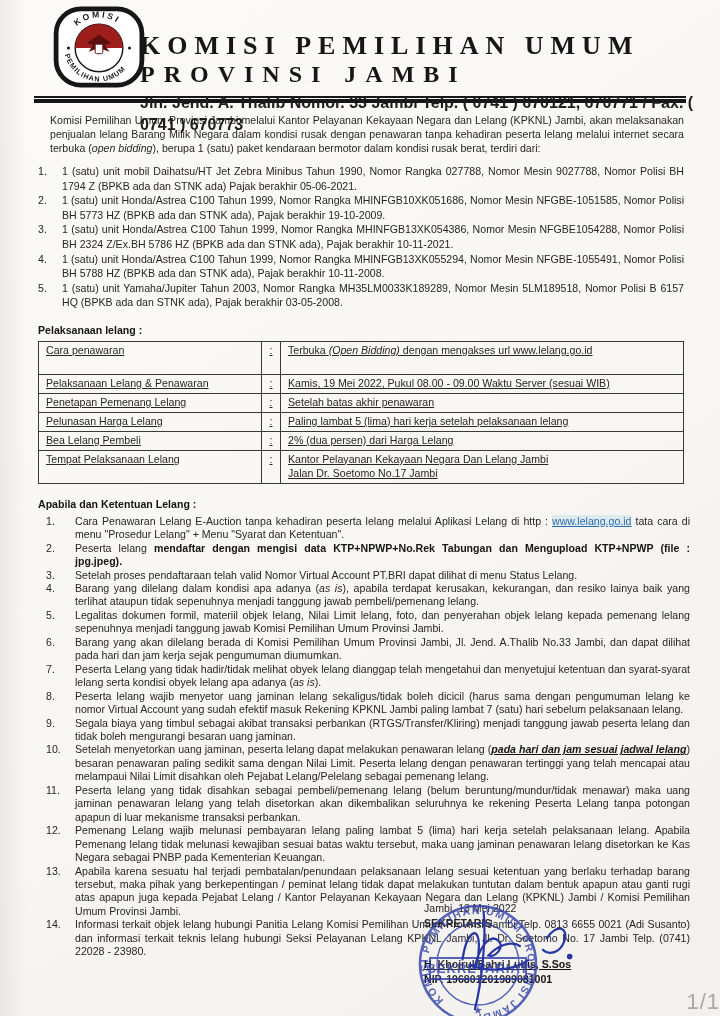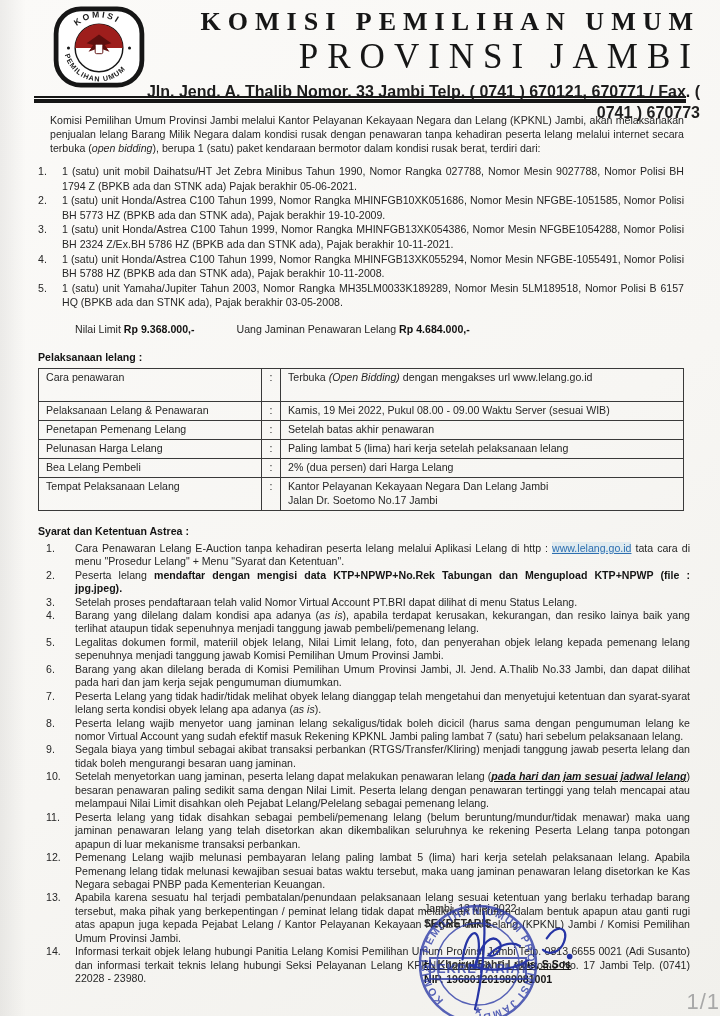--- a/index.html
+++ b/index.html
@@ -7,41 +7,41 @@
     position:relative;width:720px;height:1016px;overflow:hidden;
     background:linear-gradient(145deg,#fbfaf8 0%,#f7f6f3 55%,#f1f0ec 100%);
     font-family:"Liberation Sans",sans-serif;color:#262626;
     font-size:10.6px;line-height:1.32;
   }
   .page::before{content:"";position:absolute;left:0;top:0;bottom:0;width:26px;
     background:linear-gradient(90deg,rgba(0,0,0,.06),rgba(0,0,0,0));pointer-events:none;}
   
   .letterhead{position:relative;padding-top:7px;height:86px;}
   .logo{position:absolute;left:48px;top:6px;width:102px;height:82px;}
-  .org{margin-left:140px;width:560px;text-align:right;font-family:"Liberation Serif",serif;}
+  .org{margin-left:140px;width:560px;text-align:left;font-family:"Liberation Serif",serif;margin-top:24px;}
   .org1{font-size:26px;font-weight:bold;letter-spacing:7px;color:#161616;line-height:1.15;}
-  .org2{font-size:35px;font-weight:normal;letter-spacing:9px;color:#161616;line-height:1.15;}
+  .org2{font-size:24px;font-weight:bold;letter-spacing:9px;color:#161616;line-height:1.15;}
   .addr{font-family:"Liberation Sans",sans-serif;font-size:16px;font-weight:bold;color:#1d1d1d;margin-top:4px;}
   .rule{margin:3px 34px 0 34px;height:1px;border-top:2px solid #161616;border-bottom:4px solid #161616;}
   
   .doc-title{text-align:center;margin-top:9px;}
   .doc-title .t1{font-size:13.5px;font-weight:bold;color:#141414;letter-spacing:.3px;}
   .doc-title .t2{font-size:10.5px;margin-top:1px;color:#2a2a2a;}
   
   .intro{margin:11px 36px 0 50px;text-align:justify;}
   ol.vehicles{list-style:none;counter-reset:veh;margin:8px 36px 0 38px;padding:0;}
   ol.vehicles li{counter-increment:veh;position:relative;padding-left:24px;text-align:justify;line-height:1.38;}
   ol.vehicles li::before{content:counter(veh) ".";position:absolute;left:0;}
   .limit{margin:13px 0 0 75px;}
   .limit b{color:#111;}
   .limit .gap{display:inline-block;width:42px;}
   .sec-head{margin:14px 0 3px 38px;font-weight:bold;color:#141414;}
   
   table.sched{border-collapse:collapse;margin:3px 36px 0 38px;width:646px;table-layout:fixed;}
-  table.sched td{border:1px solid #3a3a3a;padding:2px 7px;vertical-align:top;}
+  table.sched td{border:1px solid #3a3a3a;padding:2px 7px;vertical-align:top;text-decoration:underline;}
   table.sched td.lab{width:208px;}
   table.sched td.sep{width:14px;text-align:center;padding:2px 2px;}
   table.sched tr.tall td{padding-bottom:16px;}
   
   ol.terms{list-style:none;counter-reset:trm;margin:3px 30px 0 46px;padding:0;}
   ol.terms li{counter-increment:trm;position:relative;padding-left:29px;text-align:justify;line-height:1.27;}
   ol.terms li::before{content:counter(trm) ".";position:absolute;left:0;}
   .b{font-weight:bold;color:#151515;}
   .i{font-style:italic;}
   .u{text-decoration:underline;}
@@ -96,21 +96,20 @@
   <p class="intro" id="intro"><span>Komisi Pemilihan Umum Provinsi Jambi melalui Kantor Pelayanan Kekayaan Negara dan Lelang (KPKNL) Jambi, akan melaksanakan penjualan lelang Barang Milik Negara dalam kondisi rusak dengan penawaran tanpa kehadiran peserta lelang melalui internet secara terbuka (</span><span class="i">open bidding</span><span>), berupa 1 (satu) paket kendaraan bermotor dalam kondisi rusak berat, terdiri dari:</span></p>
 
   <ol class="vehicles" id="vehicles">
       <li>1 (satu) unit mobil Daihatsu/HT Jet Zebra Minibus Tahun 1990, Nomor Rangka 027788, Nomor Mesin 9027788,  Nomor Polisi BH 1794 Z (BPKB ada dan STNK ada) Pajak berakhir 05-06-2021.</li>
       <li>1 (satu) unit Honda/Astrea C100 Tahun 1999, Nomor Rangka MHINFGB10XK051686, Nomor Mesin NFGBE-1051585,  Nomor Polisi BH 5773 HZ (BPKB ada dan STNK ada), Pajak berakhir 19-10-2009.</li>
       <li>1 (satu) unit Honda/Astrea C100 Tahun 1999, Nomor Rangka MHINFGB13XK054386, Nomor Mesin NFGBE1054288,  Nomor Polisi BH 2324 Z/Ex.BH 5786 HZ (BPKB ada dan STNK ada), Pajak berakhir 10-11-2021.</li>
       <li>1 (satu) unit Honda/Astrea C100 Tahun 1999, Nomor Rangka MHINFGB13XK055294, Nomor Mesin NFGBE-1055491,  Nomor Polisi BH 5788 HZ (BPKB ada dan STNK ada), Pajak berakhir 10-11-2008.</li>
       <li>1 (satu) unit Yamaha/Jupiter Tahun 2003, Nomor Rangka MH35LM0033K189289, Nomor Mesin 5LM189518,  Nomor Polisi B 6157 HQ (BPKB ada dan STNK ada), Pajak berakhir 03-05-2008.</li>
     </ol>
 
-  <div class="limit"><span>Nilai Limit </span><b>Rp 9.368.000,-</b><span class="gap"></span><span>Uang Jaminan Penawaran Lelang </span><b>Rp 4.684.000,-</b></div>
 
   <div class="sec-head">Pelaksanaan lelang :</div>
   <table class="sched">
       <tbody id="sched">
         <tr class="tall">
           <td class="lab">Cara penawaran</td>
           <td class="sep">:</td>
           <td>
             <div><span>Terbuka </span><span class="i">(Open Bidding)</span><span> dengan mengakses url www.lelang.go.id</span></div>
           </td>
@@ -147,21 +146,21 @@
           <td class="lab">Tempat Pelaksanaan Lelang</td>
           <td class="sep">:</td>
           <td>
             <div><span>Kantor Pelayanan Kekayaan Negara Dan Lelang Jambi</span></div>
             <div><span>Jalan Dr. Soetomo No.17 Jambi</span></div>
           </td>
         </tr>
       </tbody>
     </table>
 
-  <div class="sec-head">Syarat dan Ketentuan Astrea :</div>
+  <div class="sec-head">Apabila dan Ketentuan Lelang :</div>
   <ol class="terms" id="terms">
       <li><span>Cara Penawaran Lelang E-Auction tanpa kehadiran peserta lelang melalui Aplikasi Lelang di http : </span><span class="link">www.lelang.go.id</span><span> tata cara di menu "Prosedur Lelang" + Menu "Syarat dan Ketentuan".</span></li>
       <li><span>Peserta lelang </span><span class="b">mendaftar dengan mengisi data KTP+NPWP+No.Rek Tabungan dan Mengupload KTP+NPWP (file : jpg.jpeg).</span></li>
       <li><span>Setelah proses pendaftaraan telah valid Nomor Virtual Account PT.BRI dapat dilihat di menu Status Lelang.</span></li>
       <li><span>Barang yang dilelang dalam kondisi apa adanya (</span><span class="i">as is</span><span>), apabila terdapat kerusakan, kekurangan, dan resiko lainya baik yang terlihat ataupun tidak sepenuhnya menjadi tanggung jawab pembeli/pemenang lelang.</span></li>
       <li><span>Legalitas dokumen formil, materiil objek lelang, Nilai Limit lelang, foto, dan penyerahan objek lelang kepada pemenang lelang sepenuhnya menjadi tanggung jawab Komisi Pemilihan Umum Provinsi Jambi.</span></li>
       <li><span>Barang yang akan dilelang berada di Komisi Pemilihan Umum Provinsi Jambi, Jl. Jend. A.Thalib No.33 Jambi, dan dapat dilihat pada hari dan jam kerja sejak pengumuman diumumkan.</span></li>
       <li><span>Peserta Lelang yang tidak hadir/tidak melihat obyek lelang dianggap telah mengetahui dan menyetujui ketentuan dan syarat-syarat lelang serta kondisi obyek lelang apa adanya (</span><span class="i">as is</span><span>).</span></li>
       <li><span>Peserta lelang wajib menyetor uang jaminan lelang sekaligus/tidak boleh dicicil (harus sama dengan pengumuman lelang ke nomor Virtual Account yang sudah efektif masuk Rekening KPKNL Jambi paling lambat 7 (satu) hari sebelum pelaksanaan lelang.</span></li>
       <li><span>Segala biaya yang timbul sebagai akibat transaksi perbankan (RTGS/Transfer/Kliring) menjadi tanggung jawab peserta lelang dan tidak boleh mengurangi besaran uang jaminan.</span></li>

